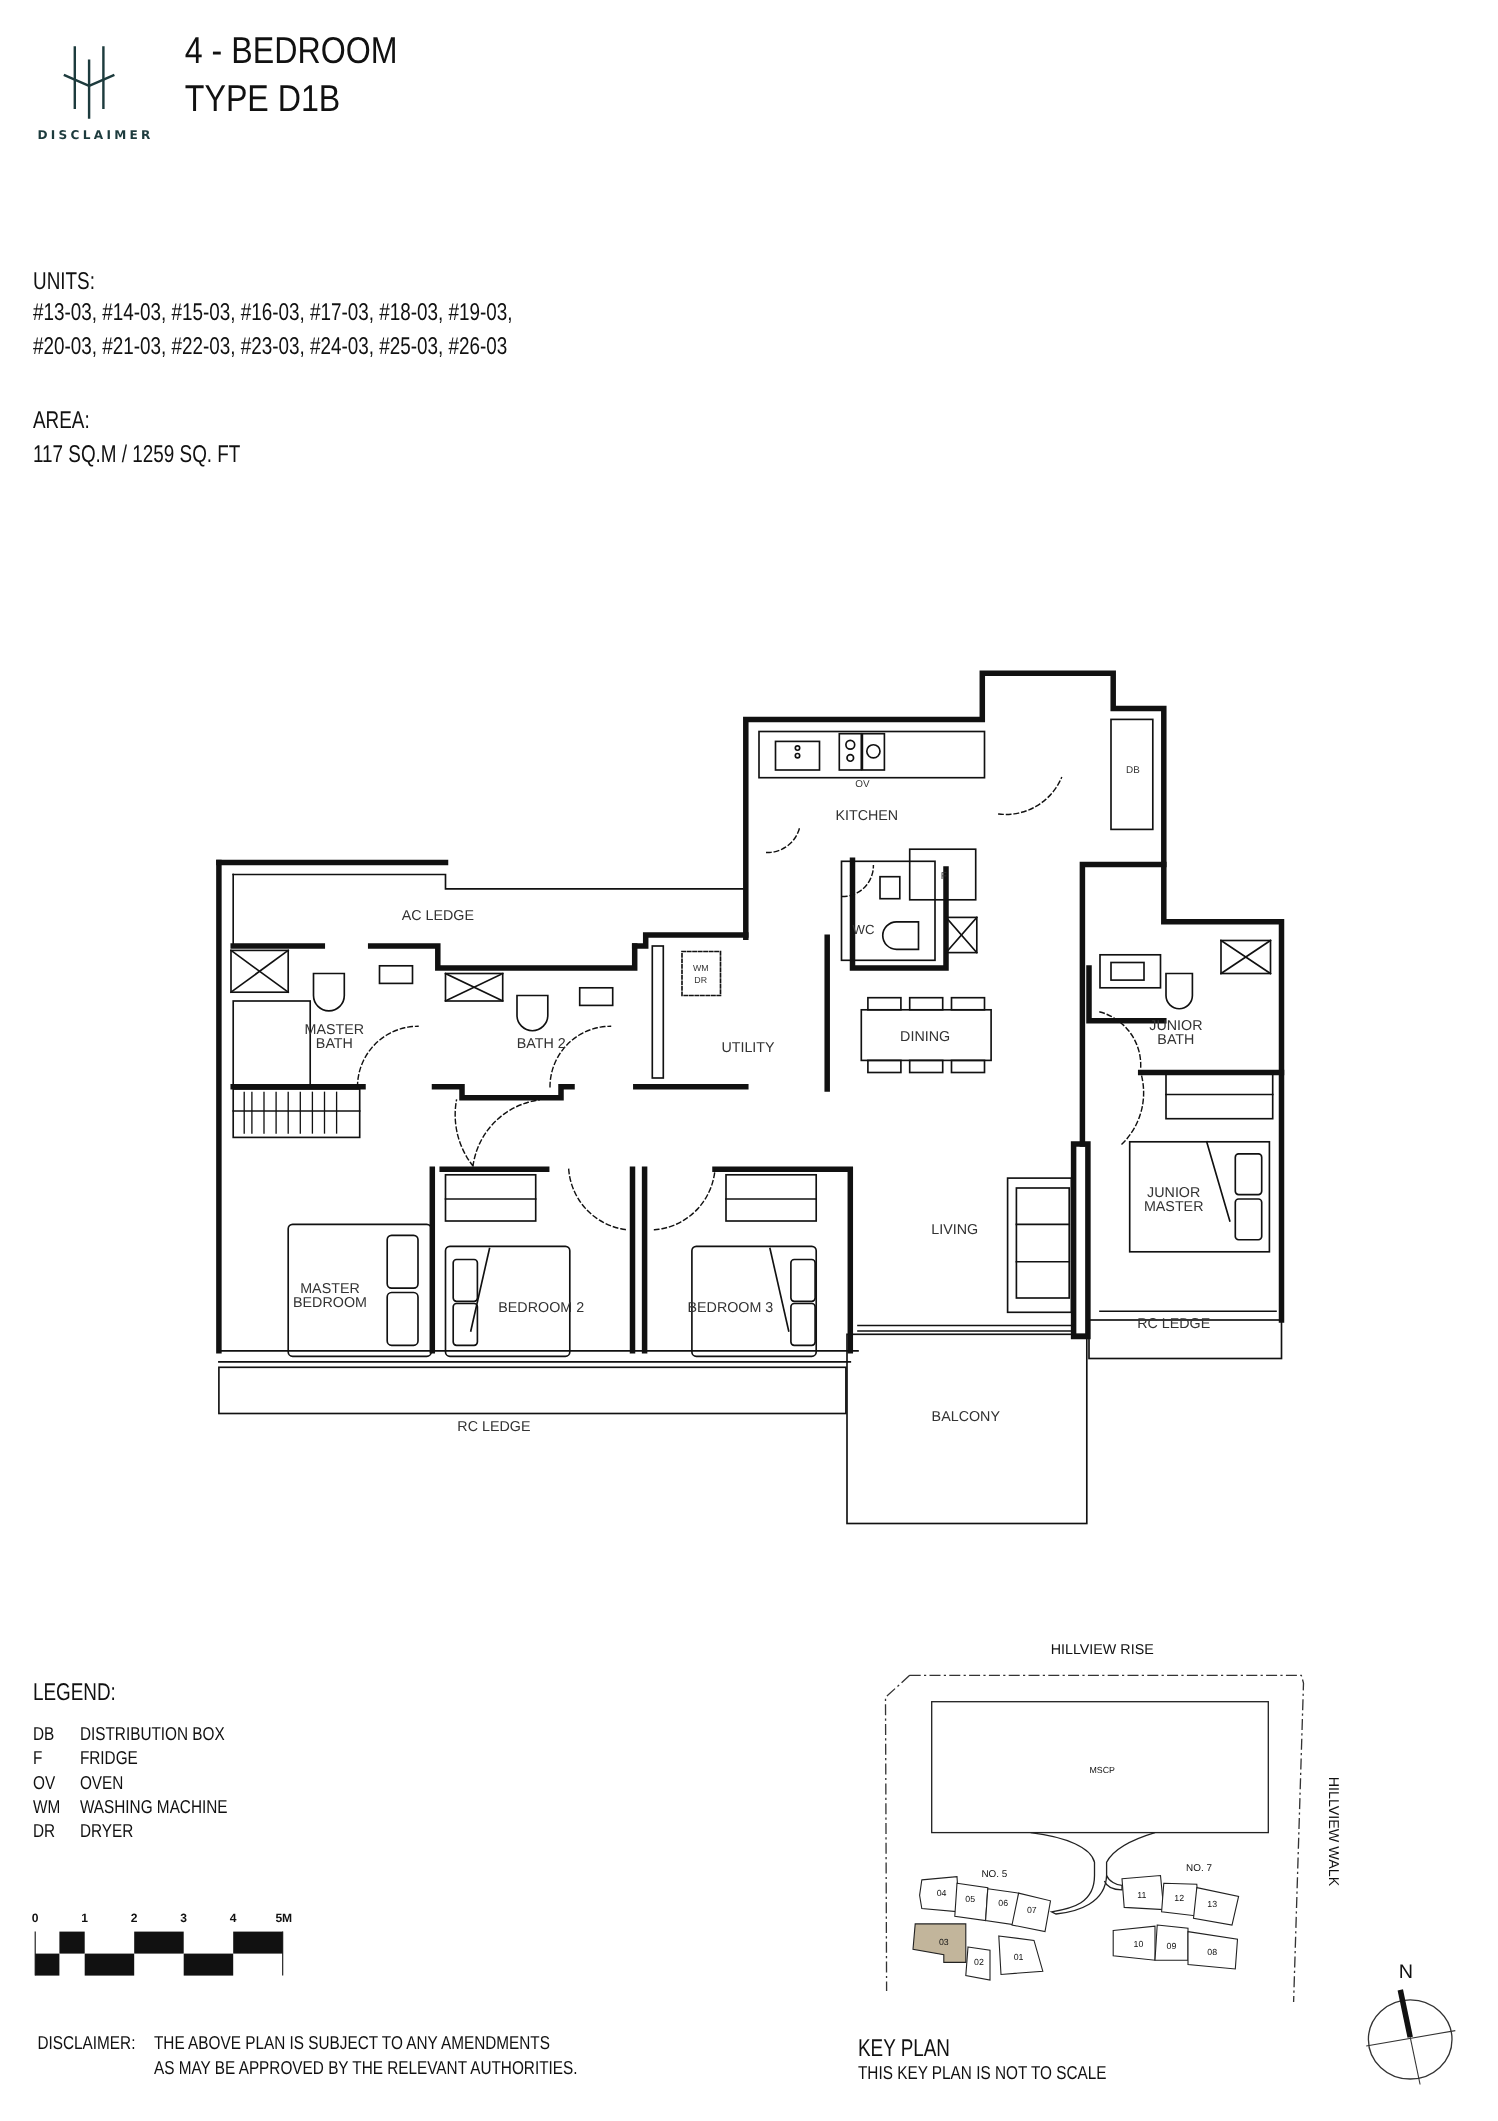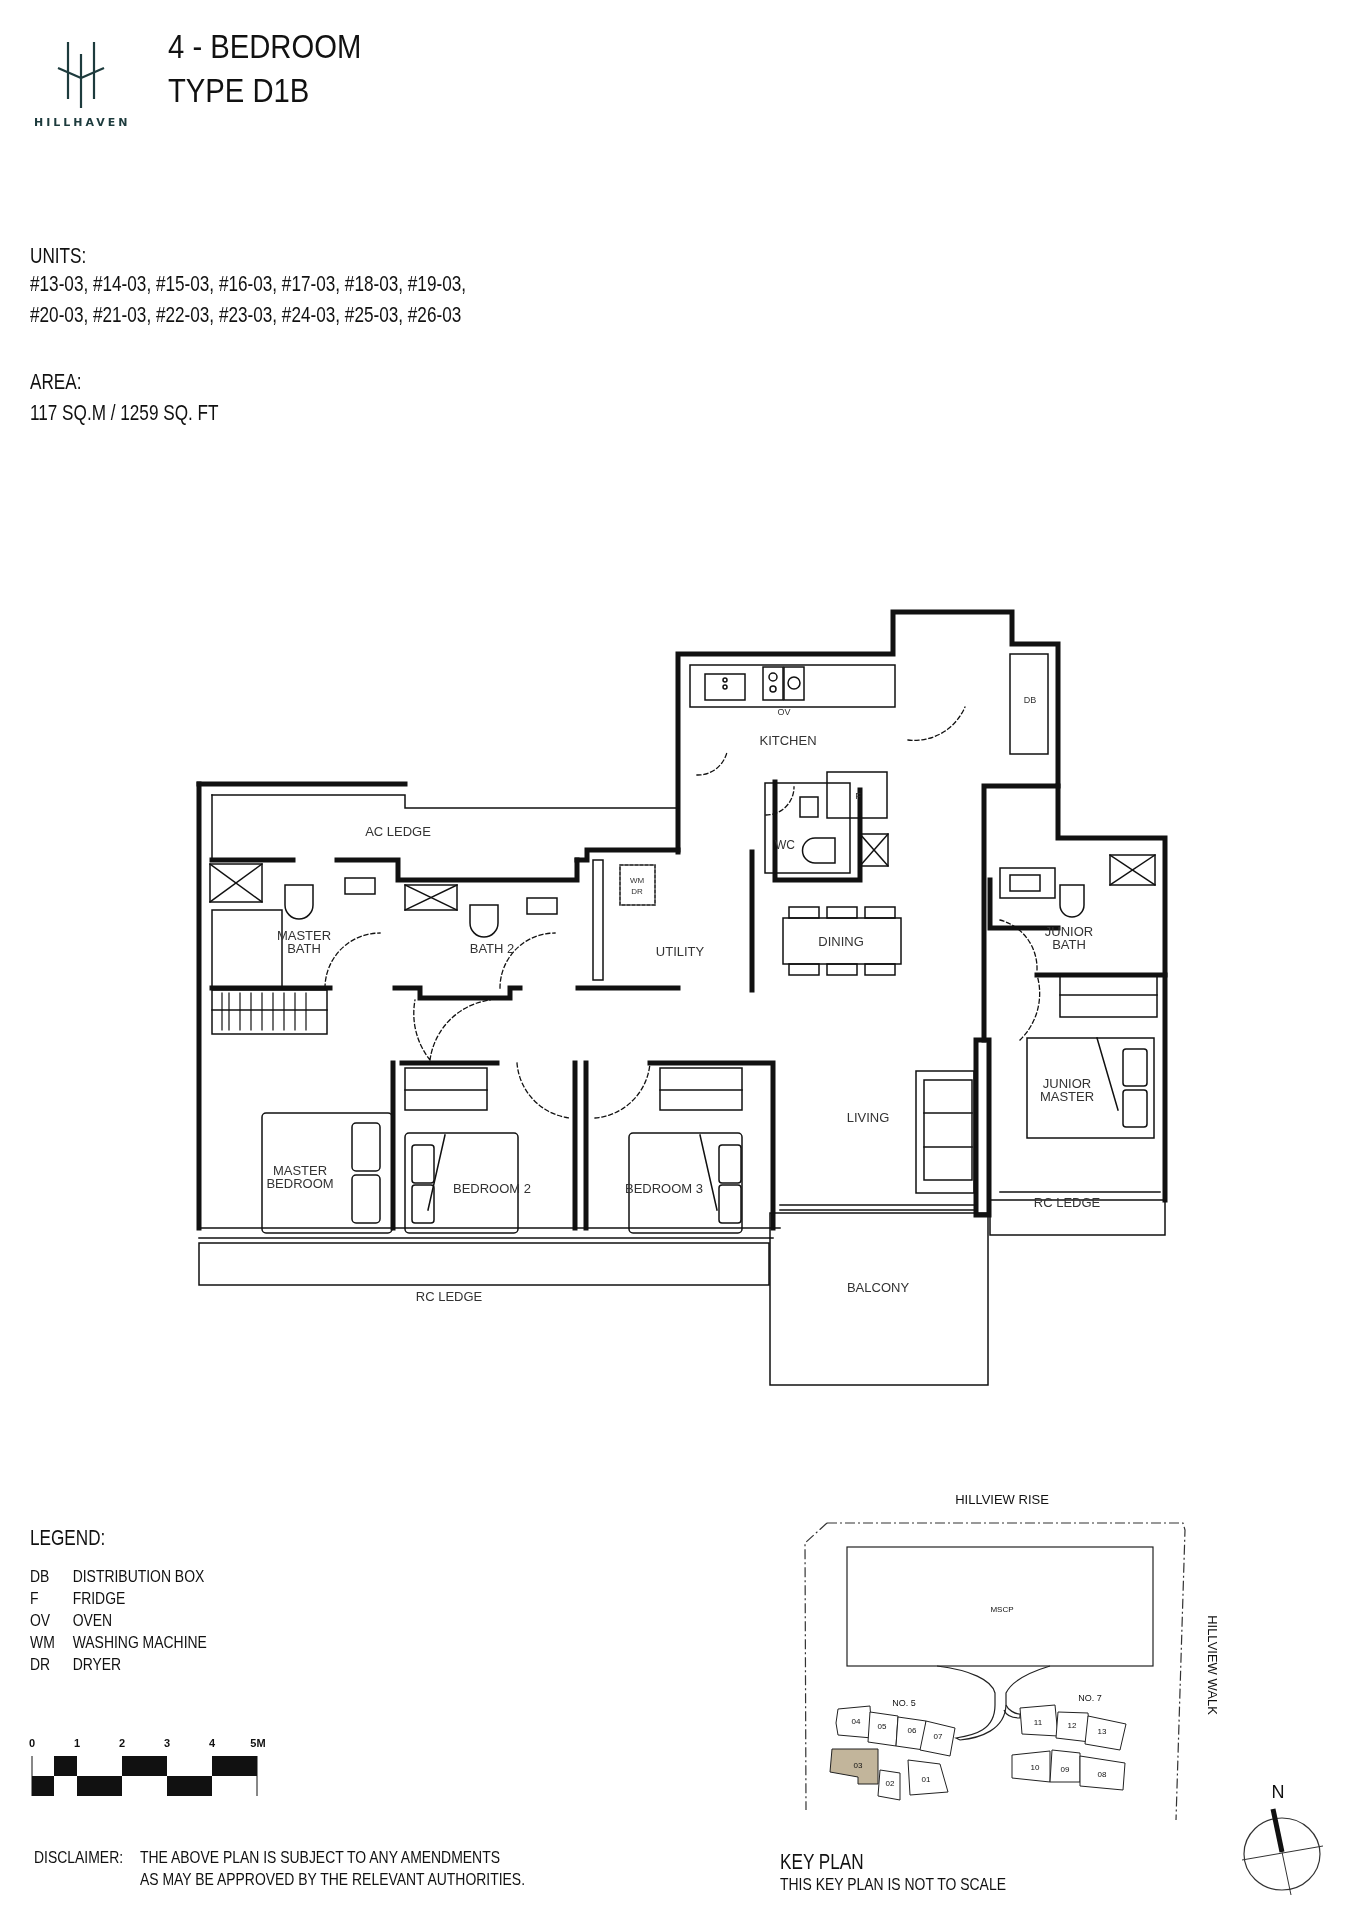--- a/index.html
+++ b/index.html
@@ -19,21 +19,21 @@
 <div class="abs" style="left:30px;top:32px;width:105px;height:100px;">
   <svg width="105" height="78" viewBox="0 0 105 78" style="position:absolute;left:0;top:0;">
     <g stroke="#1d3b3d" stroke-width="2.2" fill="none">
       <line x1="38" y1="10" x2="38" y2="67"></line>
       <line x1="51" y1="22" x2="51" y2="76"></line>
       <line x1="64" y1="10" x2="64" y2="67"></line>
       <line x1="28" y1="36" x2="51" y2="46"></line>
       <line x1="51" y1="46" x2="74" y2="36"></line>
     </g>
   </svg>
-  <div class="abs logo-word" style="left:4px;top:84px;">HILLHAVEN</div>
+  <div class="abs logo-word" style="left:4px;top:84px;">DISCLAIMER</div>
 </div>
 
 <div class="abs title" style="left:168px;top:26px;">4 - BEDROOM</div>
 <div class="abs title" style="left:168px;top:70px;">TYPE D1B</div>
 
 <div class="abs cad" style="left:30px;top:242px;">UNITS:</div>
 <div class="abs cad" style="left:30px;top:270px;">#13-03,  #14-03,  #15-03,  #16-03,  #17-03,  #18-03,  #19-03,</div>
 <div class="abs cad" style="left:30px;top:301px;">#20-03,  #21-03,  #22-03,  #23-03,  #24-03,  #25-03,  #26-03</div>
 <div class="abs cad" style="left:30px;top:368px;">AREA:</div>
 <div class="abs cad" style="left:30px;top:399px;">117  SQ.M  /  1259  SQ.  FT</div>

